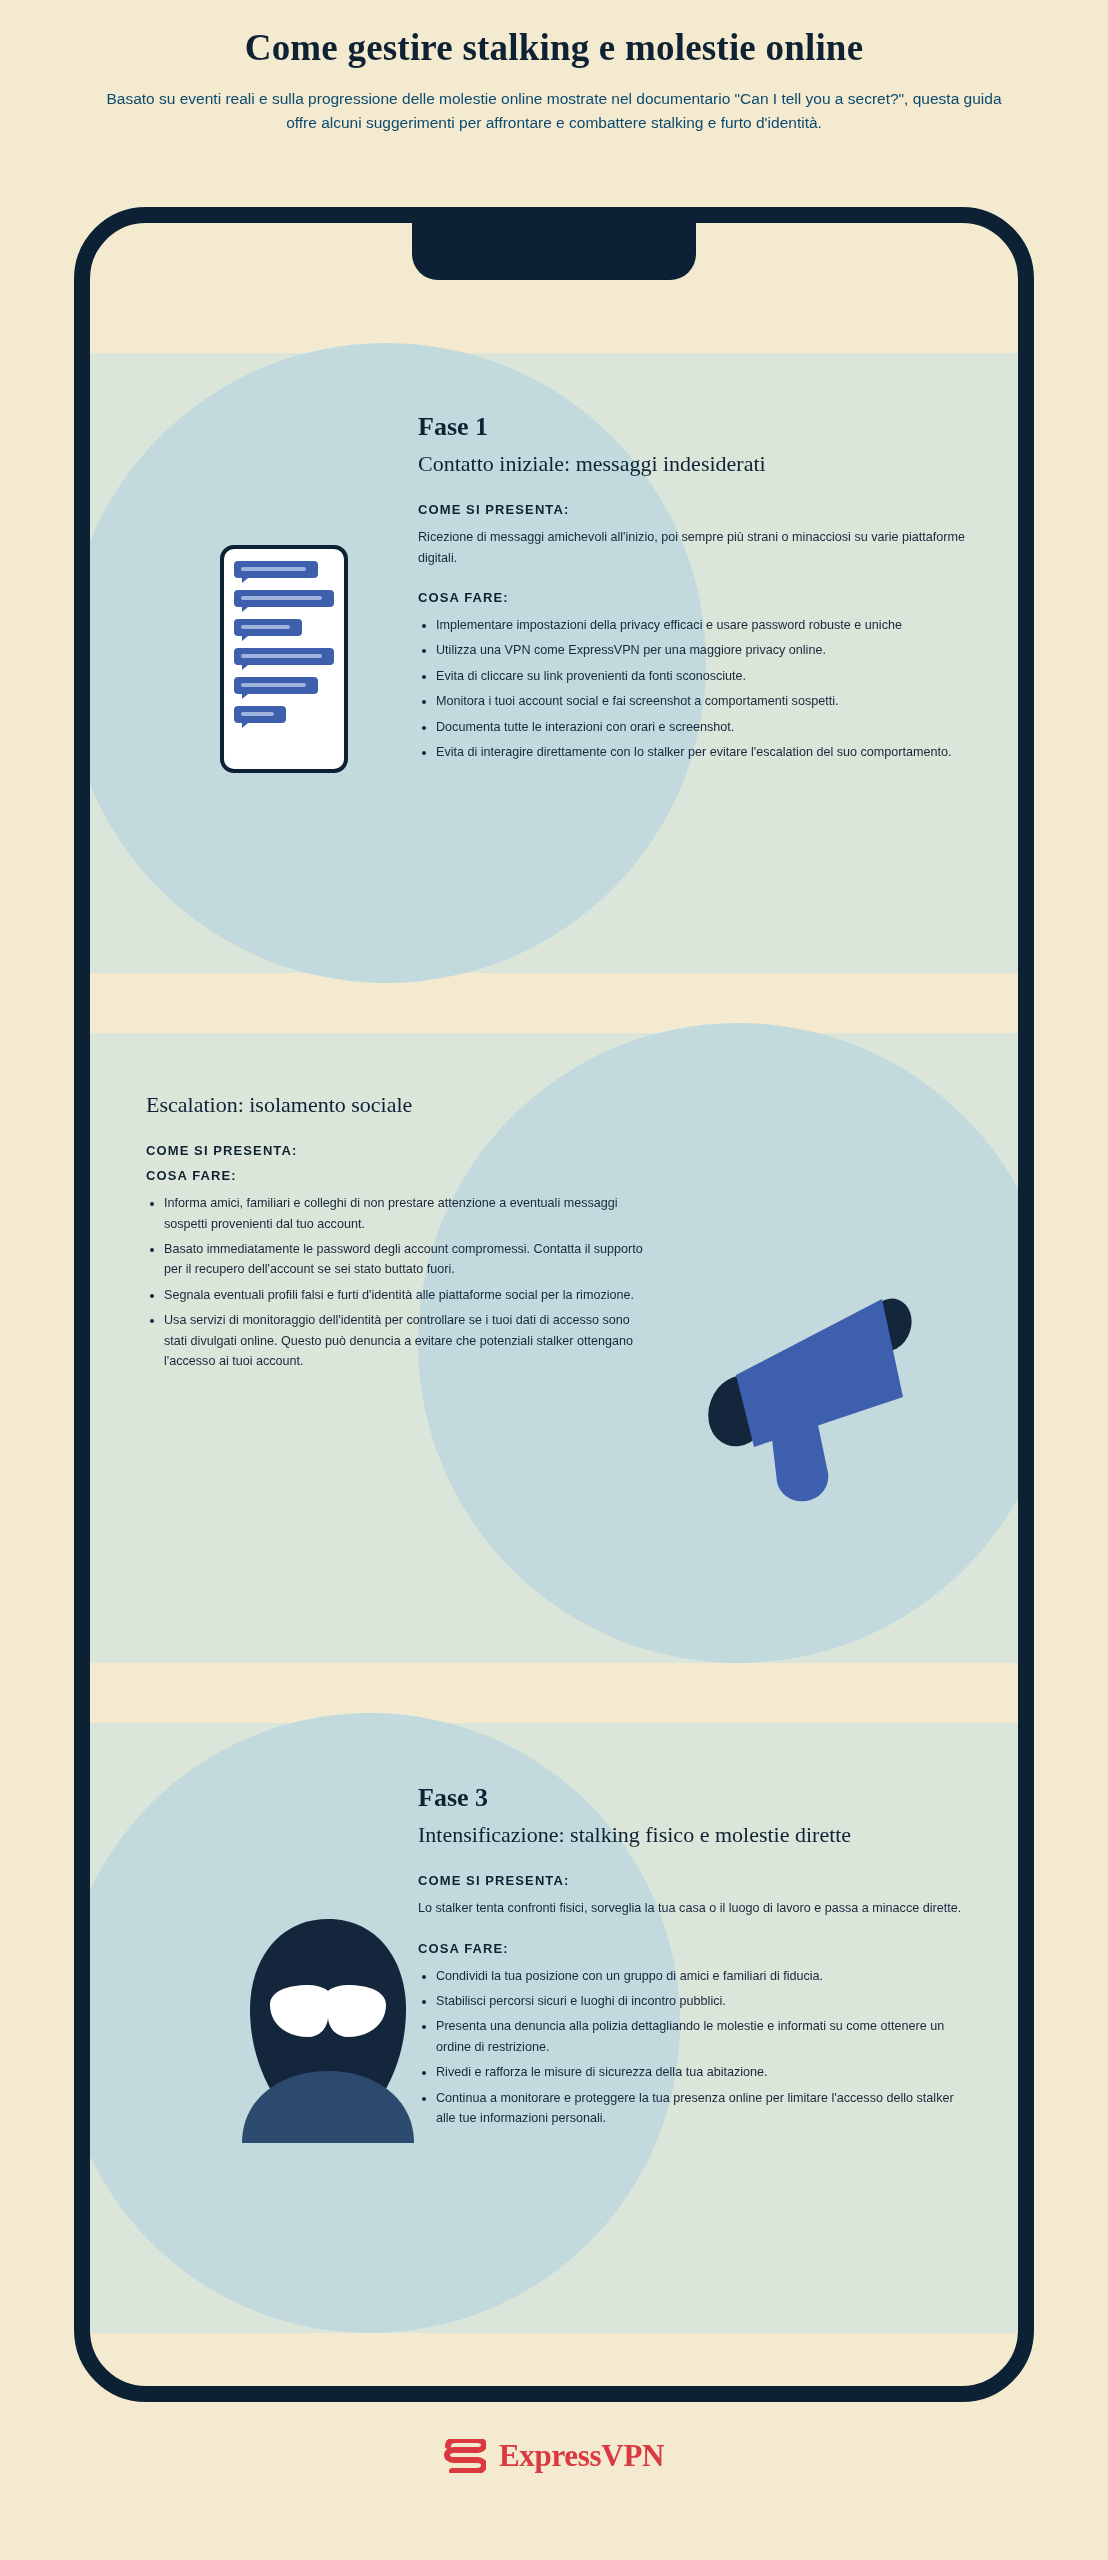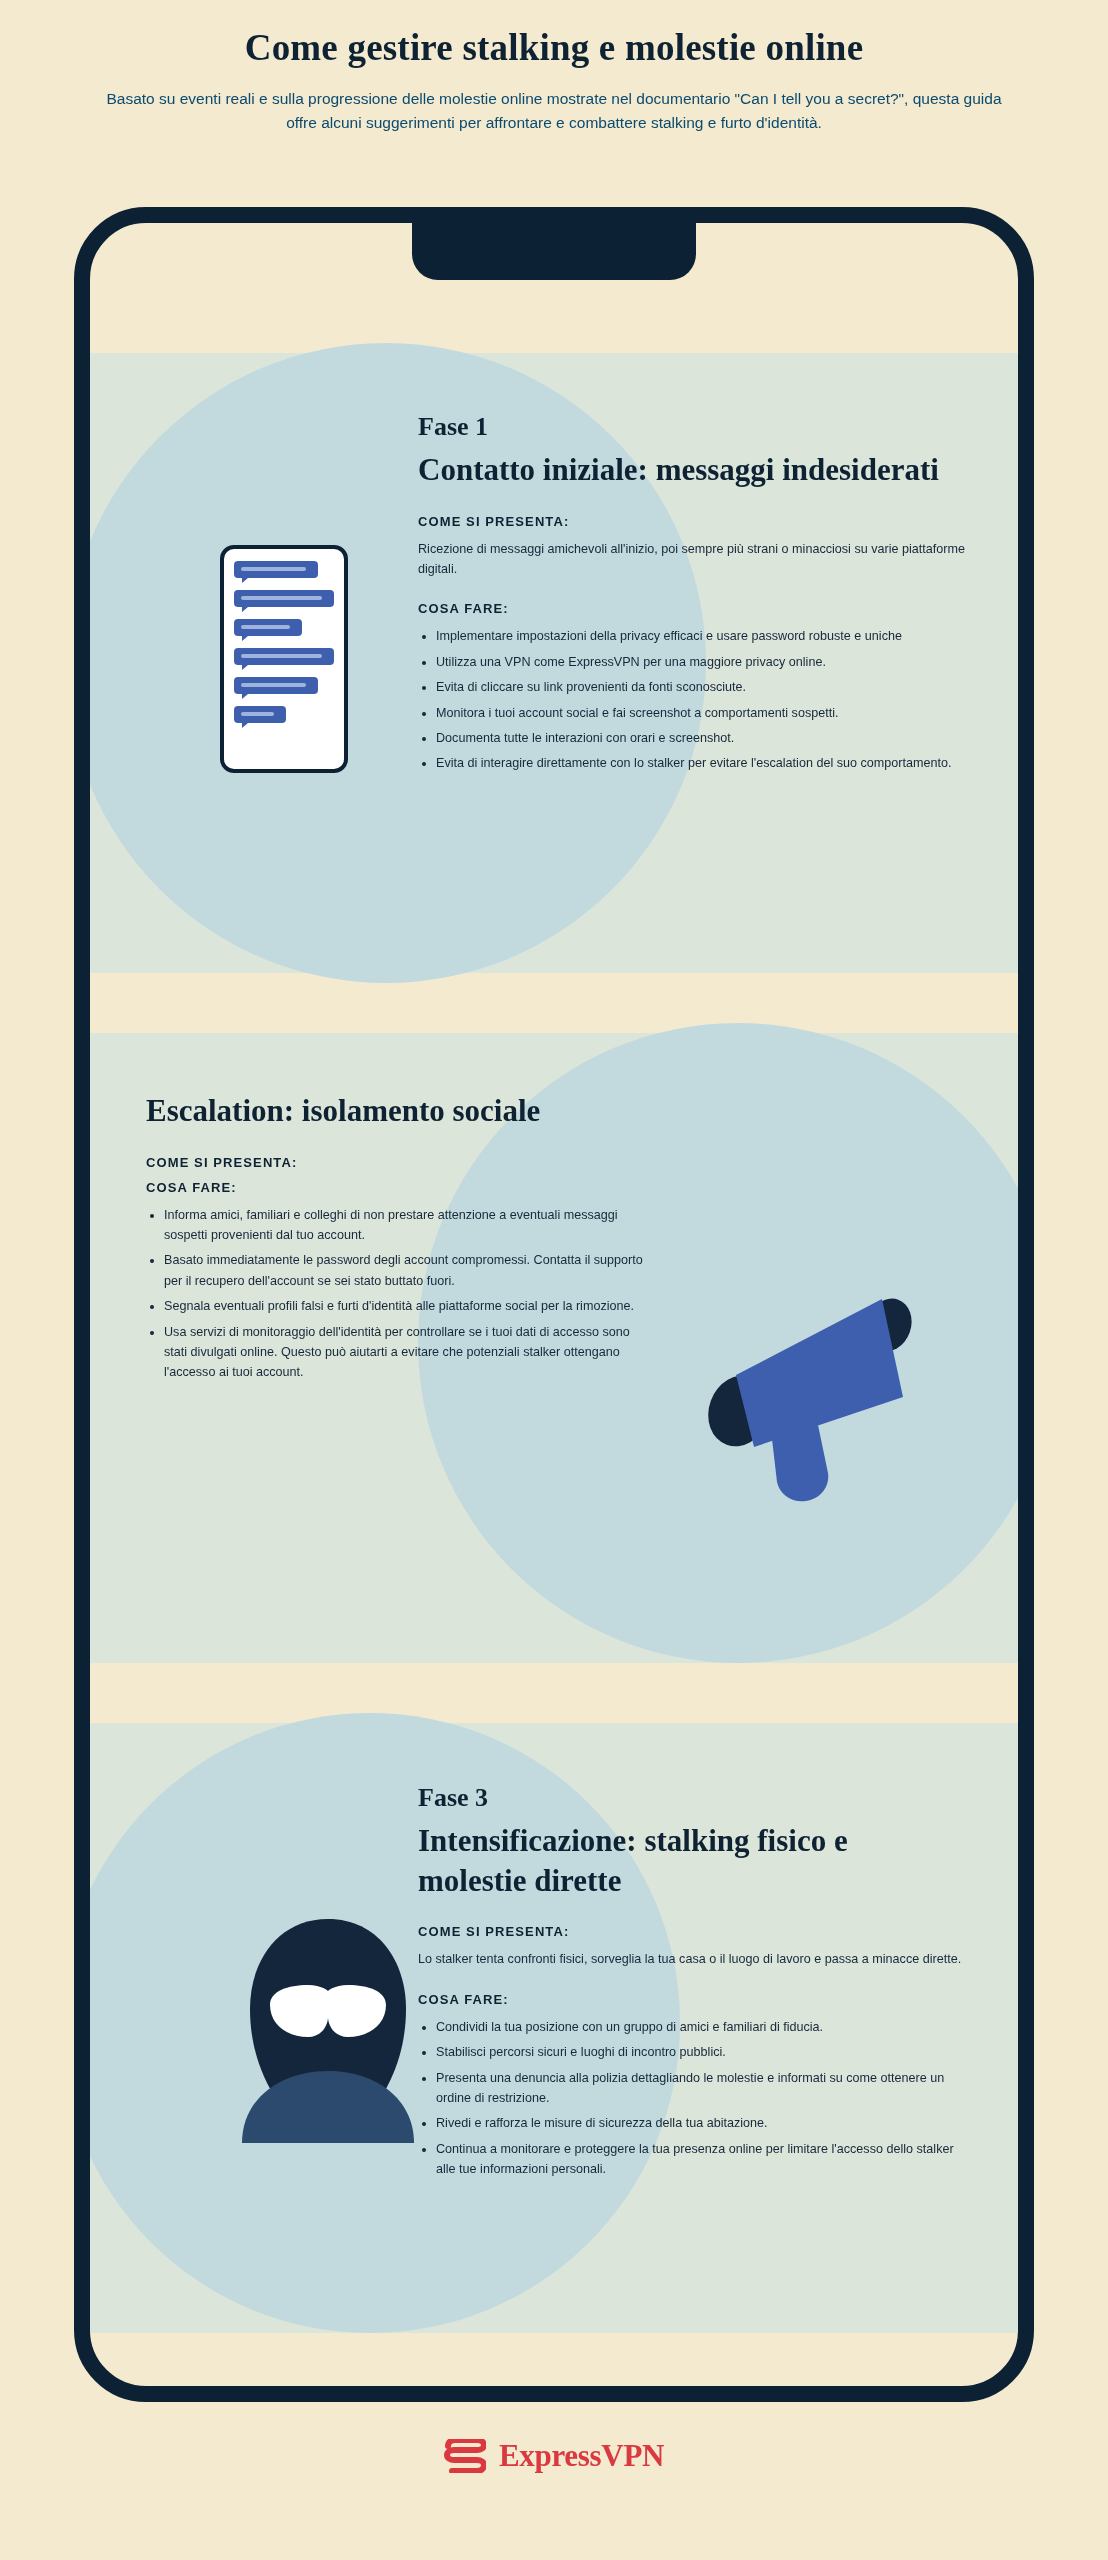--- a/index.html
+++ b/index.html
@@ -90,22 +90,22 @@
   }
   .phase-num {
     font-family: "Liberation Serif", serif;
     font-size: 26px;
     font-weight: bold;
     color: #0e2233;
     margin: 0 0 8px 0;
   }
   .phase-title {
     font-family: "Liberation Serif", serif;
-    font-size: 31px;
-    font-weight: bold;
+    font-size: 22px;
+    font-weight: normal;
     line-height: 1.28;
     color: #0e2233;
     margin: 0 0 24px 0;
   }
   .sub-head {
     font-size: 13px;
     font-weight: bold;
     letter-spacing: 1.1px;
     color: #0e2233;
     margin: 0 0 10px 0;
@@ -292,21 +292,21 @@
       </svg>
 
       <div class="phase-inner">
         <div class="phase-title">Escalation: isolamento sociale</div>
         <div class="sub-head">COME SI PRESENTA:</div>
         <div class="sub-head">COSA FARE:</div>
         <ul class="bullets">
           <li>Informa amici, familiari e colleghi di non prestare attenzione a eventuali messaggi sospetti provenienti dal tuo account.</li>
           <li>Basato immediatamente le password degli account compromessi. Contatta il supporto per il recupero dell'account se sei stato buttato fuori.</li>
           <li>Segnala eventuali profili falsi e furti d'identità alle piattaforme social per la rimozione.</li>
-          <li>Usa servizi di monitoraggio dell'identità per controllare se i tuoi dati di accesso sono stati divulgati online. Questo può aiutarti a evitare che potenziali stalker ottengano l'accesso ai tuoi account.</li>
+          <li>Usa servizi di monitoraggio dell'identità per controllare se i tuoi dati di accesso sono stati divulgati online. Questo può denuncia a evitare che potenziali stalker ottengano l'accesso ai tuoi account.</li>
         </ul>
       </div>
     </div>
 
     <div class="phase" id="phase3">
       <div class="band"></div>
       <div class="blob"></div>
 
       <svg class="avatar" viewBox="0 0 220 230">
         <path d="M110 6 C60 6 32 48 32 96 C32 140 48 170 58 186 L162 186 C172 170 188 140 188 96 C188 48 160 6 110 6 Z" fill="#13263c"></path>

